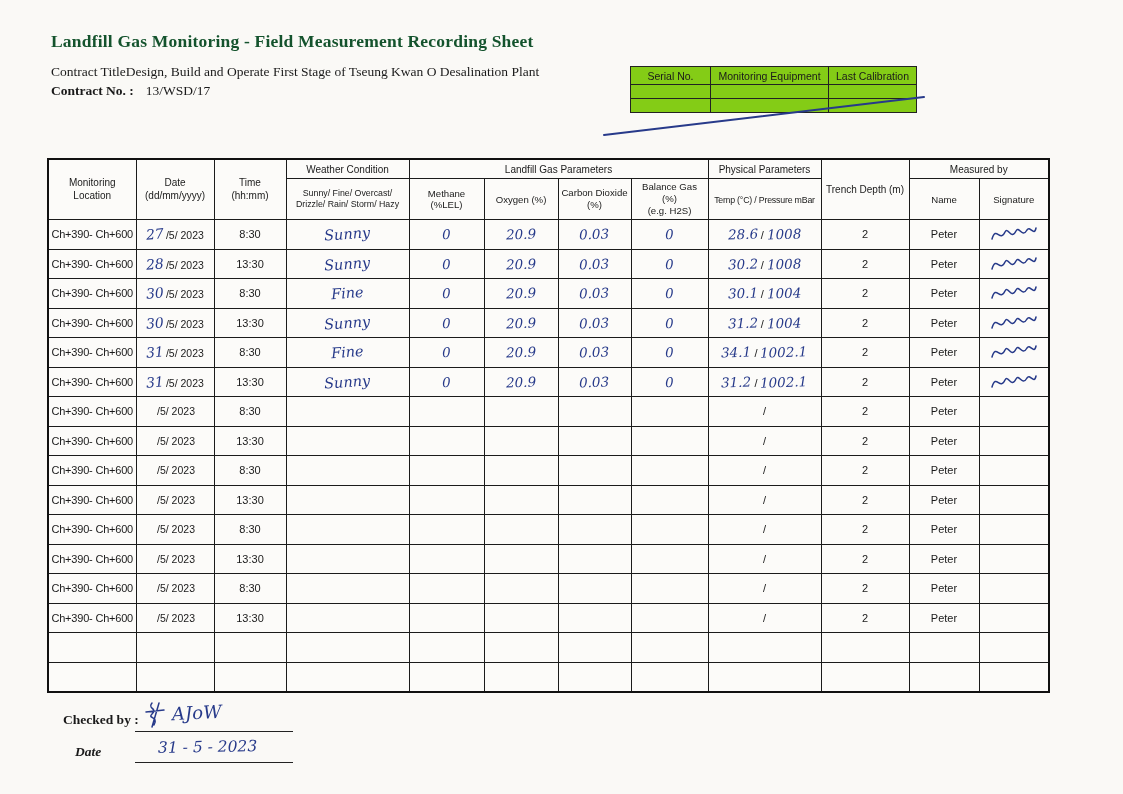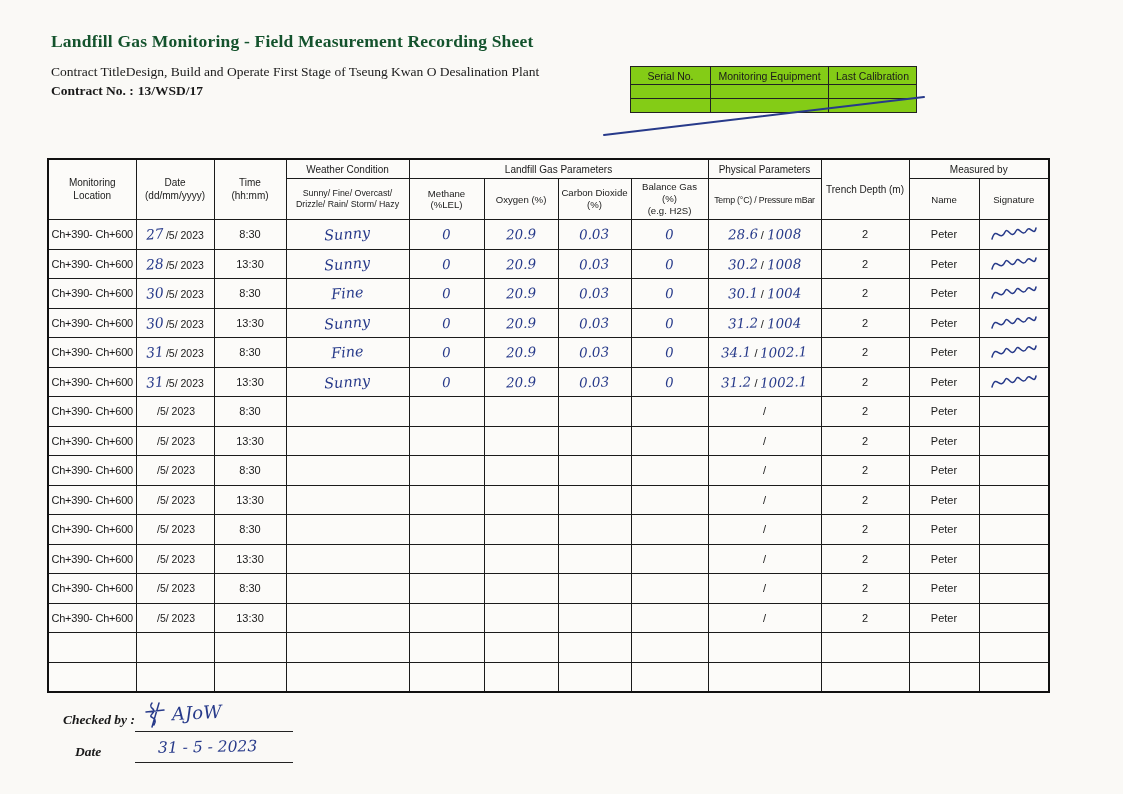--- a/index.html
+++ b/index.html
@@ -7,21 +7,21 @@
     width:1123px;height:794px;position:relative;overflow:hidden;
     background:#faf9f6;color:#1a1a1a;
     font-family:"Liberation Sans",sans-serif;
   }
   
   .page-title{position:absolute;left:51px;top:31px;font-family:"Liberation Serif",serif;
     font-weight:bold;font-size:17.5px;color:#14532d;letter-spacing:.2px}
   .contract-line1{position:absolute;left:51px;top:64px;font-family:"Liberation Serif",serif;font-size:13.5px;white-space:nowrap}
   .contract-line1 .lblb{font-weight:normal;}
   .contract-line2{position:absolute;left:51px;top:83px;font-family:"Liberation Serif",serif;font-size:13.5px;font-weight:bold}
-  .contract-line2 .v{font-weight:bold;margin-left:4px}
+  .contract-line2 .v{font-weight:normal;margin-left:12px}
 
   
   .equip{position:absolute;left:630px;top:66px;border-collapse:collapse;font-size:10.5px;background:#84cc16}
   .equip th,.equip td{border:1px solid #222;text-align:center;padding:1px 4px;font-weight:normal;height:15px}
   .equip th{font-size:10.5px}
   .equip .r-empty td{height:11px}
   .strike-line{position:absolute;left:598px;top:90px;pointer-events:none}
 
   
   .main{position:absolute;left:47px;top:158px;border-collapse:collapse;table-layout:fixed;
@@ -41,21 +41,21 @@
   
   .hw{font-family:"DejaVu Serif",serif;font-style:italic;color:#273a8a;display:inline-block}
   .hw-day{font-size:14px;transform:rotate(-5deg);margin-right:2px}
   .hw-weather{font-size:14.5px;transform:rotate(-4deg)}
   .hw-gas{font-size:13.5px;transform:rotate(-2deg)}
   .hw-tp{font-size:13.5px;transform:rotate(-2deg)}
   .sig{display:inline-block;vertical-align:middle}
 
   
   .chk-label{position:absolute;left:63px;top:712px;font-family:"Liberation Serif",serif;
-    font-style:italic;font-weight:bold;font-size:13.5px}
+    font-weight:bold;font-size:13.5px}
   .chk-scribble{position:absolute;left:142px;top:700px}
   .chk-name{position:absolute;left:172px;top:702px;font-size:18px;transform:rotate(-3deg)}
   .uline{position:absolute;border-top:1.6px solid #222;height:0}
   .u1{left:135px;top:731px;width:158px}
   .date-label{position:absolute;left:75px;top:744px;font-family:"Liberation Serif",serif;
     font-style:italic;font-weight:bold;font-size:13.5px}
   .date-hw{position:absolute;left:158px;top:738px;font-size:15.5px;transform:rotate(-1deg)}
   .u2{left:135px;top:762px;width:158px}
 </style>
 </head>

